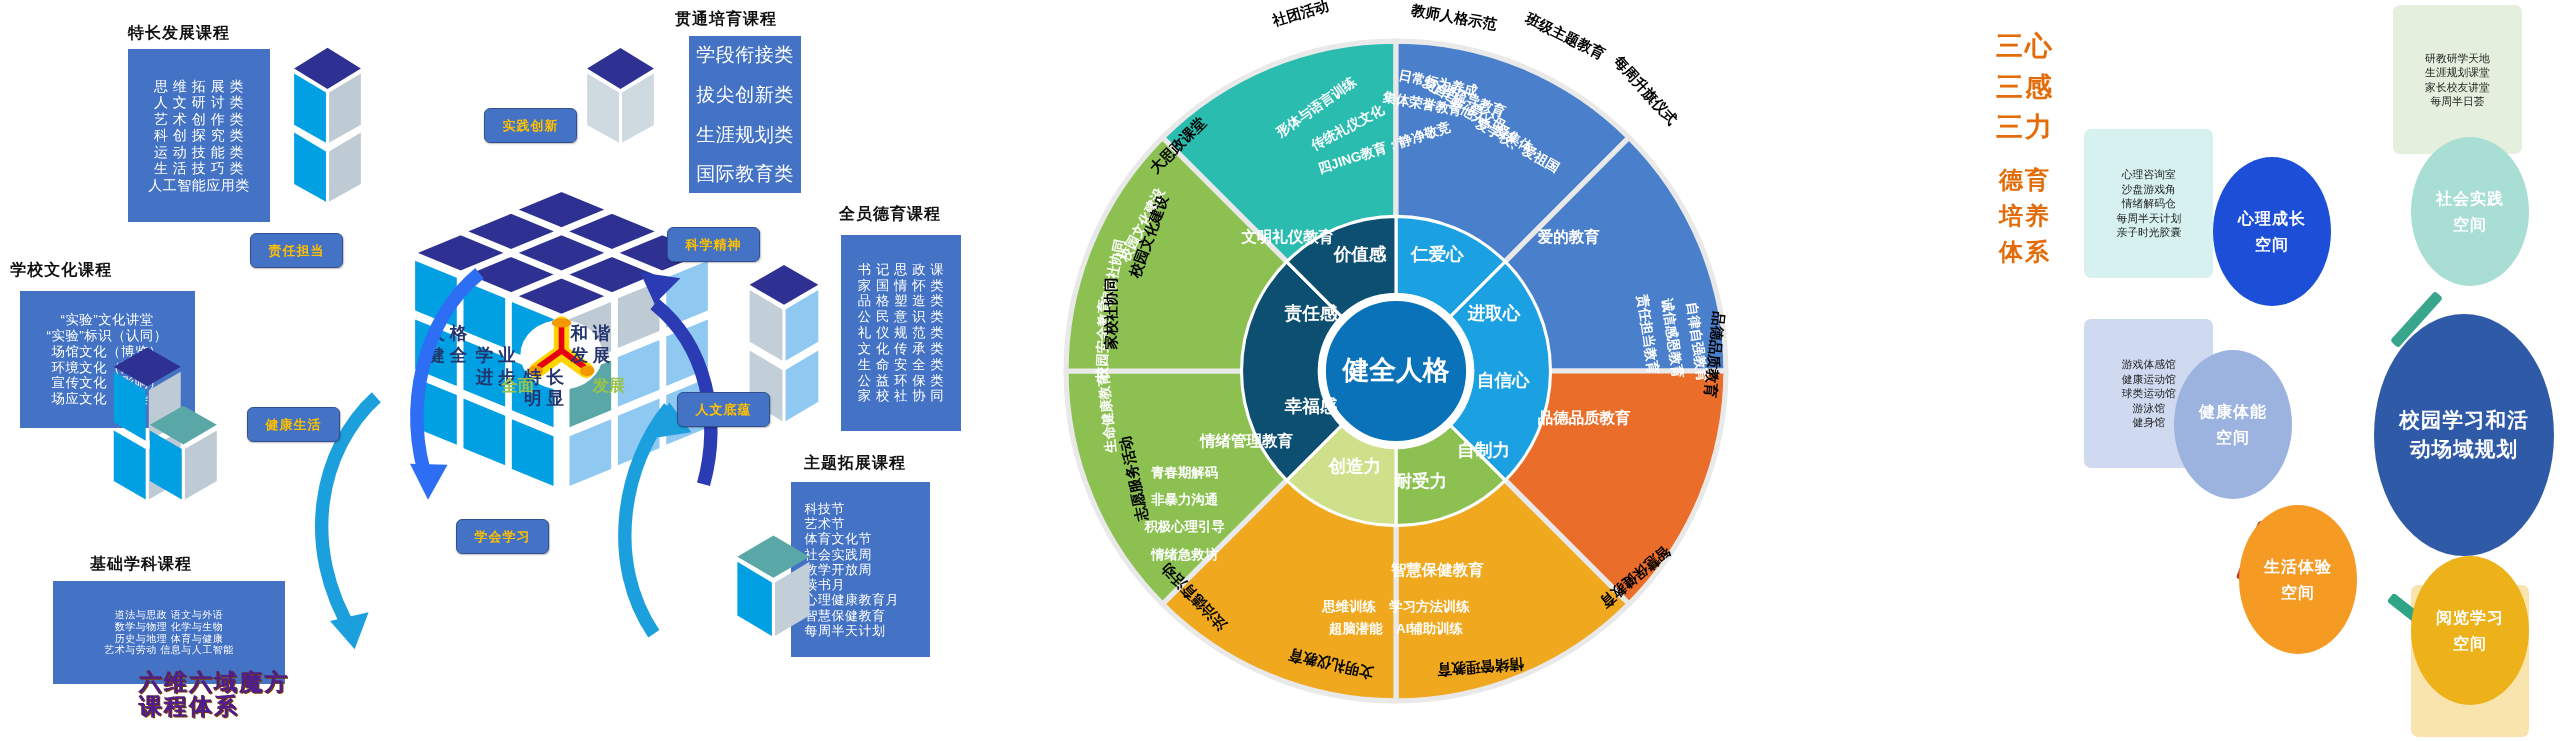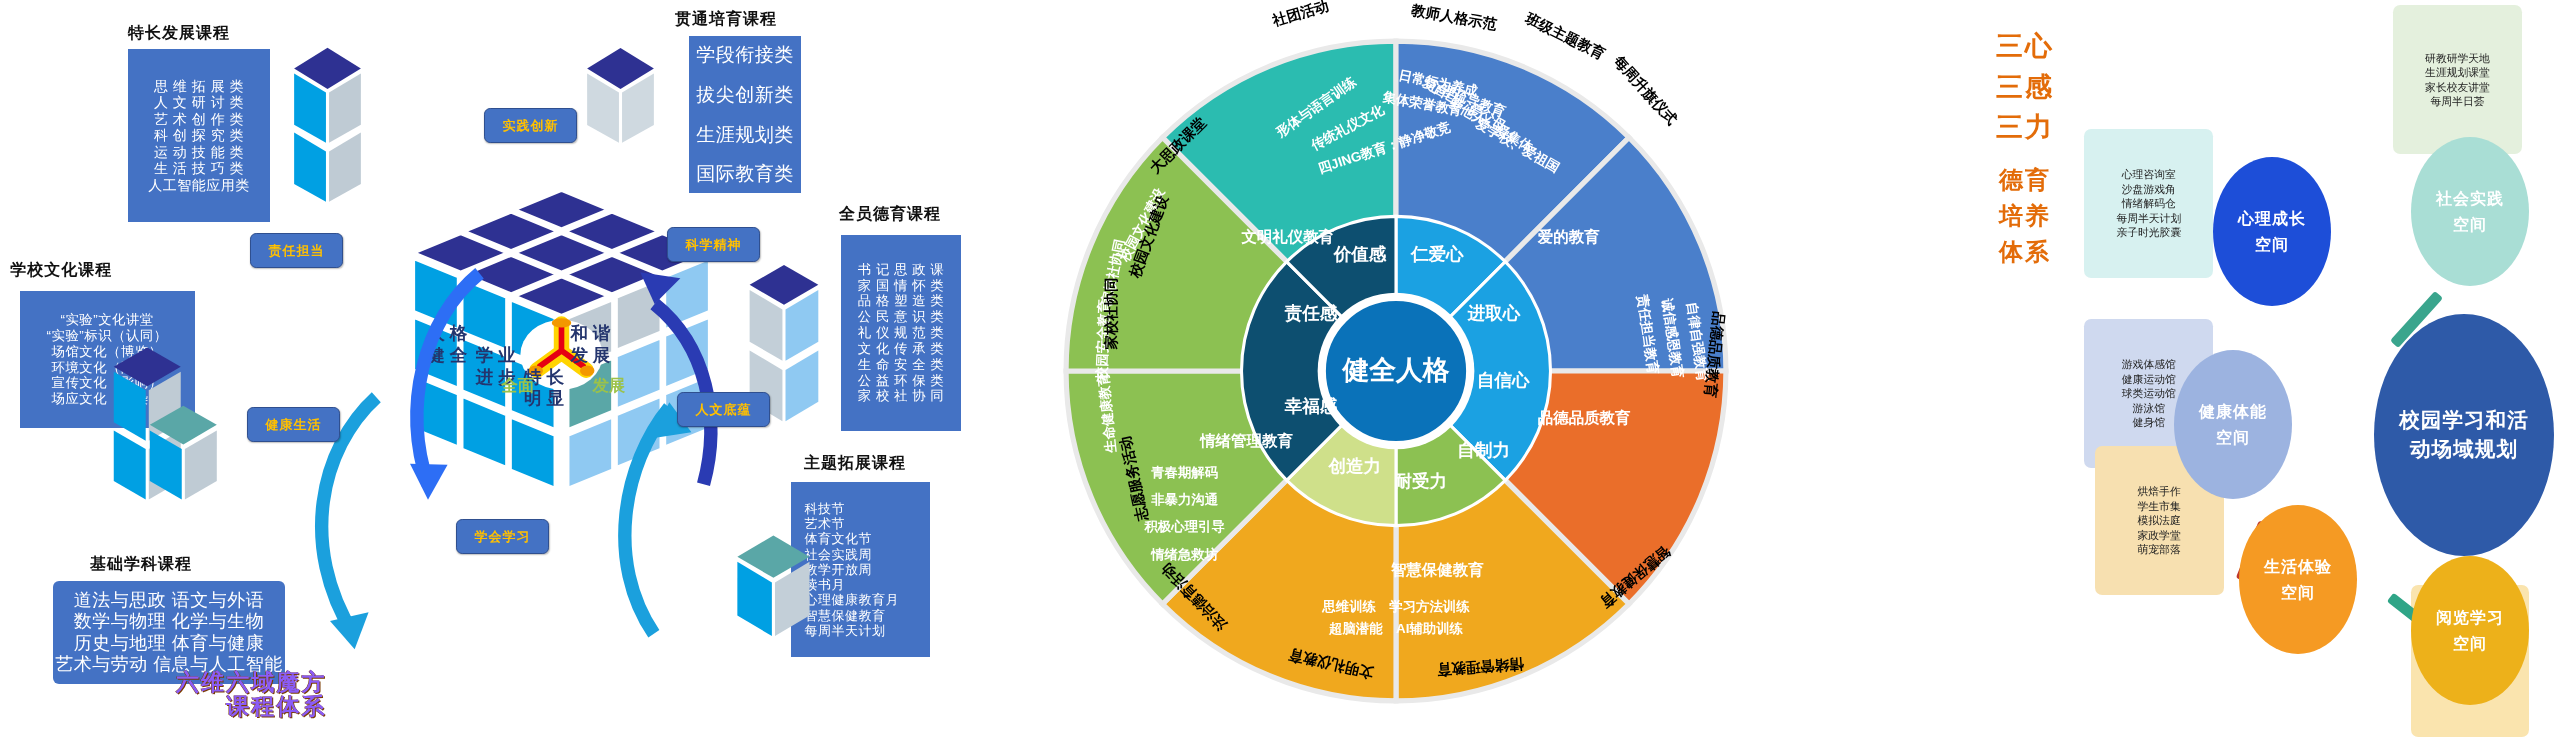--- a/index.html
+++ b/index.html
@@ -21,23 +21,23 @@
   .pill{position:absolute;background:#4472c4;border:1px solid #2f4f8f;border-radius:6.2px;
         color:#ffc000;font-weight:bold;font-size:13px;display:flex;align-items:center;
         justify-content:center;letter-spacing:1px;box-shadow:0.5px 1px 1.5px rgba(0,0,0,.25);}
 
   
   .cube{position:absolute;}
   .cube svg{display:block;}
 
   
   #left-bottom-title{position:absolute;left:139px;top:670px;
-      font-size:23px;font-weight:bold;color:#8b5cf6;text-align:right;
+      font-size:23px;font-weight:bold;color:#4c1d95;text-align:left;
       line-height:1.05;letter-spacing:2.1px;
-      text-shadow:1px 1px 0 #7a3b00, -0.5px -0.5px 0 #7a3b00;margin-left:37px;}
+      text-shadow:1px 1px 0 #7a3b00, -0.5px -0.5px 0 #7a3b00;}
 
   
   #wheel-wrap{position:absolute;left:10.3px;top:5.2px;width:732px;height:732px;}
   #mid-title{position:absolute;right:36px;top:26px;width:62px;text-align:center;
              color:#e36c09;font-weight:bold;font-size:24px;line-height:1.5;letter-spacing:2.1px;}
   #mid-title .big{font-size:27px;display:block;}
   .space-node{position:absolute;border-radius:50%;display:flex;flex-direction:column;
               align-items:center;justify-content:center;color:#fff;font-weight:bold;
               font-size:16px;line-height:1.6;text-align:center;letter-spacing:1px;z-index:5;}
   .space-card{position:absolute;border-radius:7.2px;color:#222;font-size:10.8px;
@@ -70,21 +70,21 @@
 
   <div class="blue-box" style="left:19.6px;top:291px;width:175px;height:137px;font-size:13.4px;">
     <span>“实验”文化讲堂</span>
     <span>“实验”标识（认同）</span>
     <span>场馆文化（博览）</span>
     <span>环境文化（陶冶）</span>
     <span>宣传文化（影响）</span>
     <span>场应文化（感染）</span>
   </div>
 
-  <div class="blue-box" style="left:53px;top:581px;width:232px;height:103px;font-size:18px;border-radius:6px;">
+  <div class="blue-box" style="left:53px;top:581px;width:232px;height:103px;font-size:10px;">
     <span>道法与思政  语文与外语</span>
     <span>数学与物理  化学与生物</span>
     <span>历史与地理  体育与健康</span>
     <span>艺术与劳动 信息与人工智能</span>
   </div>
 
   <div class="blue-box" style="left:689px;top:36px;width:112px;height:157px;font-size:19px;line-height:2.1;">
     <span>学段衔接类</span>
     <span>拔尖创新类</span>
     <span>生涯规划类</span>
@@ -431,27 +431,20 @@
   </div>
 
   <div class="space-card" style="left:-7.7px;top:319px;width:129px;height:149px;background:#cfd9ef;">
     <span>游戏体感馆</span>
     <span>健康运动馆</span>
     <span>球类运动馆</span>
     <span>游泳馆</span>
     <span>健身馆</span>
   </div>
 
-  <div class="space-card" style="left:2.6px;top:446px;width:129px;height:149px;background:#f7e0b0;">
-    <span>烘焙手作</span>
-    <span>学生市集</span>
-    <span>模拟法庭</span>
-    <span>家政学堂</span>
-    <span>萌宠部落</span>
-  </div>
 
   <div class="space-card" style="left:319px;top:585px;width:118px;height:152px;background:#fae4ae;">
     <span>小荷文学社</span>
     <span>声像智阅室</span>
     <span>文博艺苑</span>
     <span>实验之窗</span>
     <span>文化长廊</span>
   </div>
 
   <div style="position:absolute;left:282px;top:314px;width:180px;height:242px;border-radius:50%;

